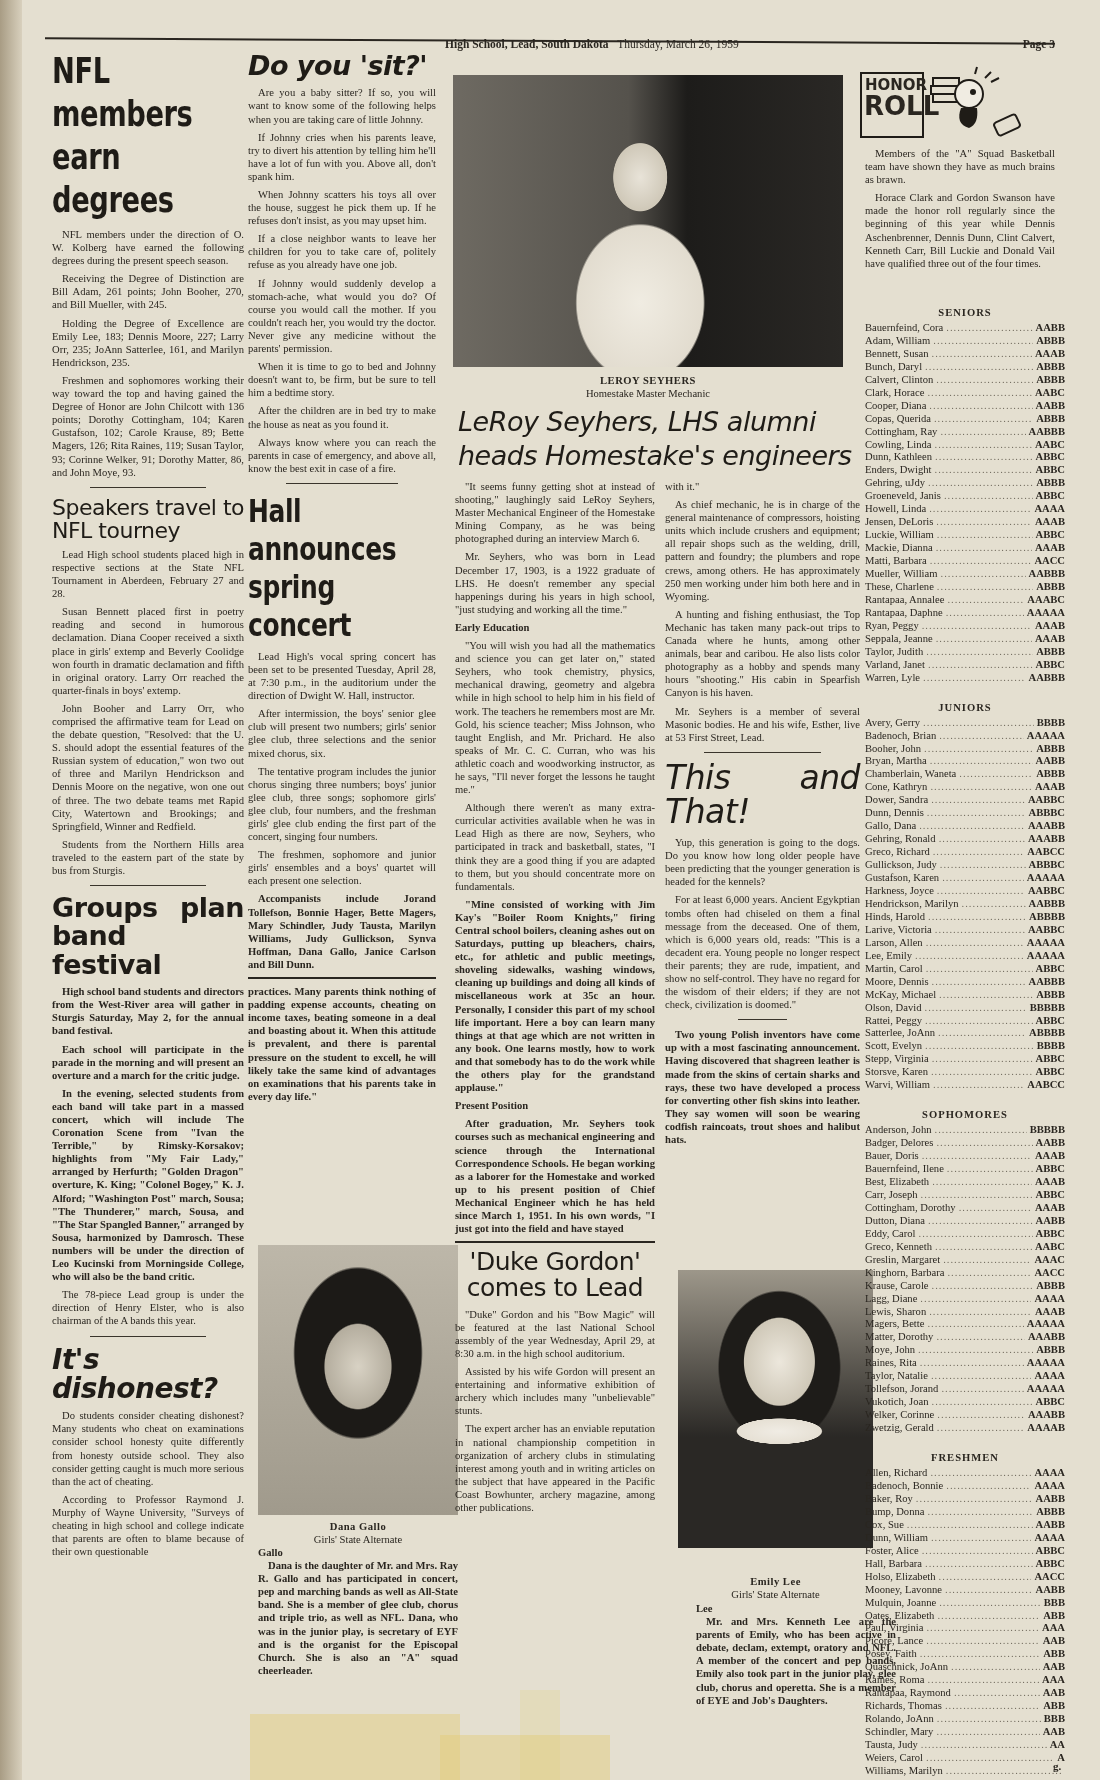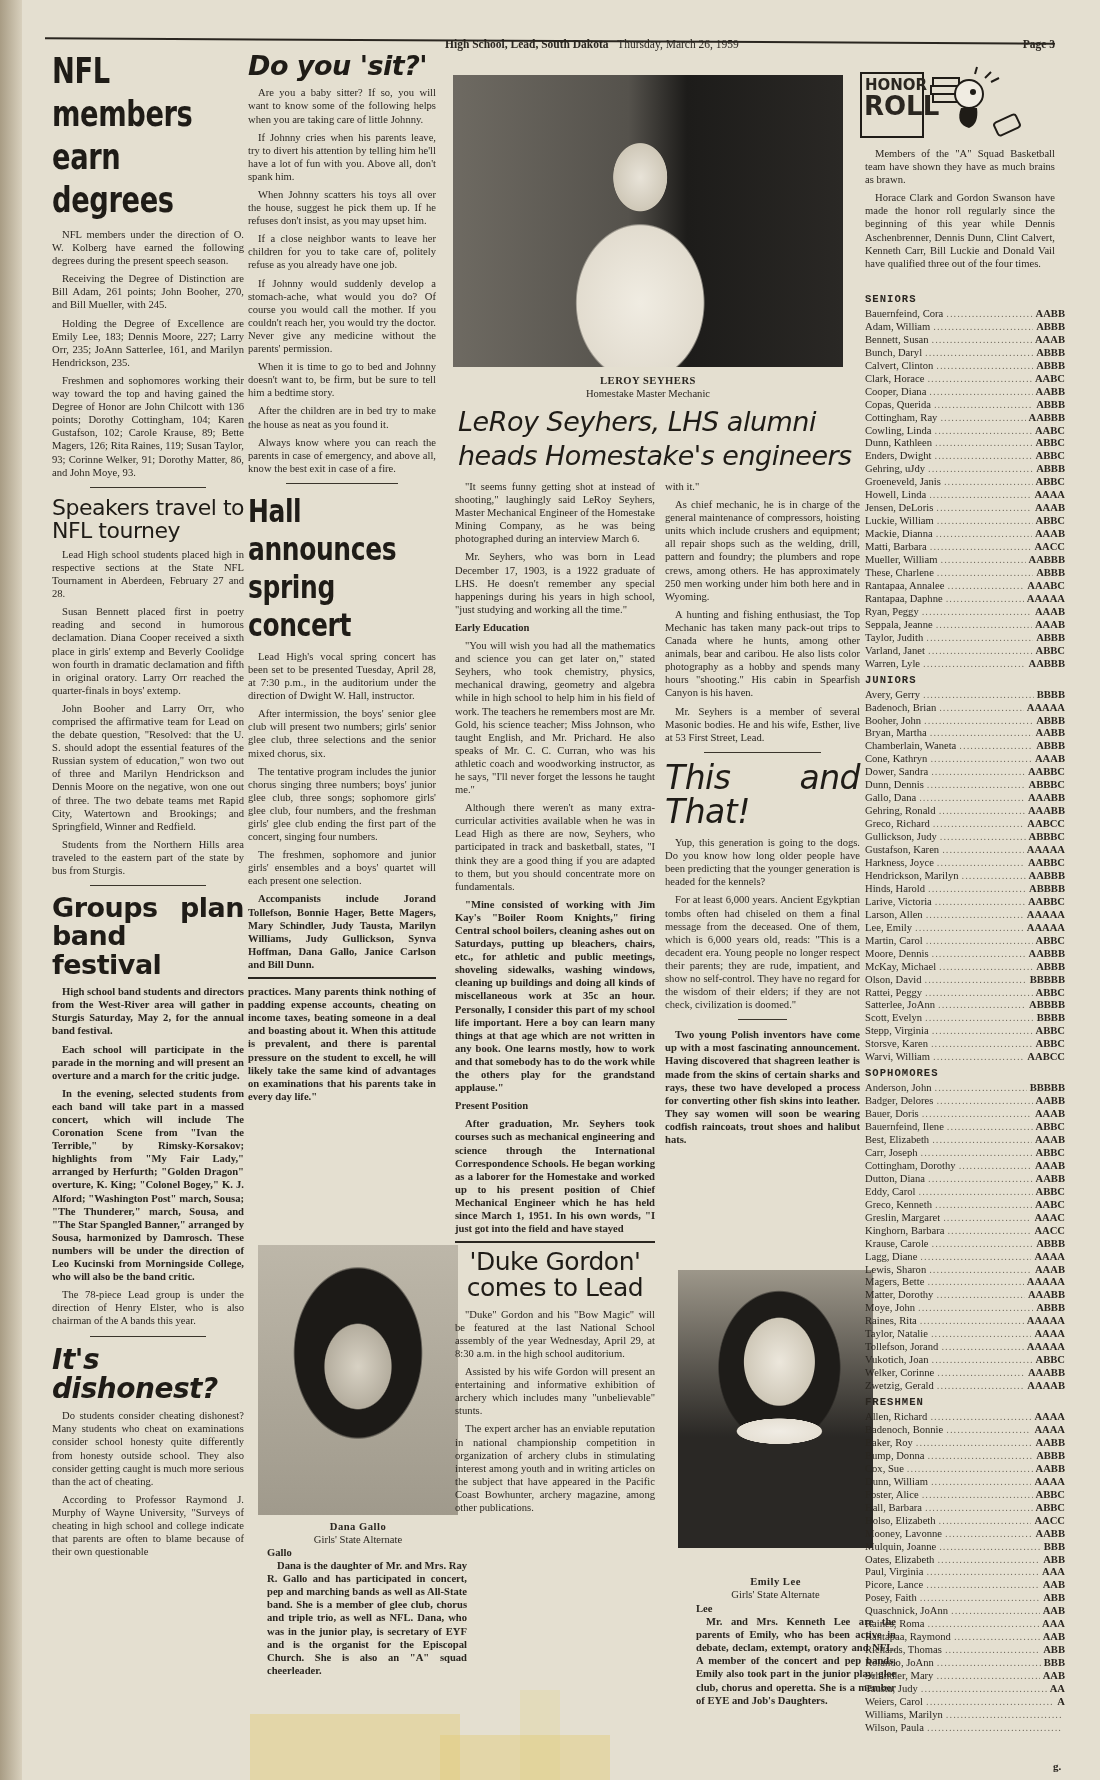--- a/index.html
+++ b/index.html
@@ -13,21 +13,21 @@
   .hl{font-family:"DejaVu Sans","Liberation Sans",sans-serif;font-weight:bold;color:#1f1c17;line-height:1.05;margin:0 0 6px 0;letter-spacing:-0.5px;}
   .hl.cond{transform:scaleX(0.78);transform-origin:left;white-space:nowrap;}
   .hl.ital{font-style:italic;}
   .rule{border-top:1px solid #3a352c;margin:8px auto 8px auto;width:60%;}
   .subhead{font-weight:bold;font-size:10.6px;margin:2px 0 2px 0;text-indent:0 !important;}
   .photo{position:absolute;background:#2b2925;overflow:hidden;}
   .caption{text-align:center;font-size:10.6px;line-height:13px;}
   .caption .name{font-weight:bold;letter-spacing:0.5px;}
   .honor-box{position:absolute;left:860px;top:72px;width:60px;height:62px;border:2px solid #1f1c17;font-family:"DejaVu Sans",sans-serif;font-weight:bold;line-height:1;text-align:right;}
   .roll{position:absolute;left:865px;font-size:10.6px;line-height:12.95px;}
-  .roll .sec{font-weight:bold;letter-spacing:1px;margin:3px 0 2px 0;font-family:Liberation Mono, monospace;}
+  .roll .sec{text-align:center;font-weight:bold;letter-spacing:1px;margin:17px 0 2px 0;}
   .roll .row{display:flex;white-space:nowrap;overflow:hidden;}
   .roll .nm{flex:0 0 auto;}
   .roll .dots{flex:1 1 auto;overflow:hidden;color:#6d665a;margin:0 3px;letter-spacing:1px;}
   .roll .dots::before{content:"..............................................................................";}
   .roll .gr{flex:0 0 auto;font-weight:bold;}
   .stain{position:absolute;background:rgba(226,205,120,0.45);}
 </style>
 </head>
 <body>
 
@@ -98,21 +98,21 @@
   </div>
   <div style="border-top:2px solid #2a2620;margin:6px 0 6px 0;"></div>
   <p style="font-weight:bold;text-indent:0;">practices. Many parents think nothing of padding expense accounts, cheating on income taxes, beating someone in a deal and boasting about it. When this attitude is prevalent, and there is parental pressure on the student to excell, he will likely take the same kind of advantages on examinations that his parents take in every day life."</p>
 </div>
 
 <div class="photo" style="left:258px;top:1245px;width:200px;height:270px;background:radial-gradient(ellipse 55px 70px at 50% 45%,#d8d2c4 0%,#b4ad9e 60%,transparent 62%),radial-gradient(ellipse 90px 120px at 50% 40%,#1c1a17 0%,#1c1a17 70%,transparent 72%),linear-gradient(#bdb7a9,#a09a8c);"></div>
 <div class="caption" style="position:absolute;left:258px;top:1520px;width:200px;">
   <div class="name">Dana Gallo</div>
   <div>Girls' State Alternate</div>
 </div>
-<div class="col" style="left:258px;top:1546px;width:200px;font-weight:bold;margin-left:9px;">
+<div class="col" style="left:258px;top:1546px;width:200px;font-weight:bold;">
   <div>Gallo</div>
   <p>Dana is the daughter of Mr. and Mrs. Ray R. Gallo and has participated in concert, pep and marching bands as well as All-State band. She is a member of glee club, chorus and triple trio, as well as NFL. Dana, who was in the junior play, is secretary of EYF and is the organist for the Episcopal Church. She is also an "A" squad cheerleader.</p>
 </div>
 
 <div class="photo" style="left:453px;top:75px;width:390px;height:292px;background:radial-gradient(ellipse 38px 48px at 48% 35%,#e8e3d8 0%,#cfc8b8 70%,transparent 72%),radial-gradient(ellipse 90px 110px at 48% 78%,#f0ece2 0%,#e2dccf 70%,transparent 72%),linear-gradient(90deg,#6e6a62 0%,#55524c 45%,#1d1c1a 60%,#2a2825 100%);"></div>
 <div class="caption" style="position:absolute;left:453px;top:374px;width:390px;">
   <div class="name">LEROY SEYHERS</div>
   <div>Homestake Master Mechanic</div>
 </div>
 <div class="hl ital" style="position:absolute;left:458px;top:405px;width:400px;font-size:27px;line-height:34px;font-weight:normal;">LeRoy Seyhers, LHS alumni heads Homestake's engineers</div>

